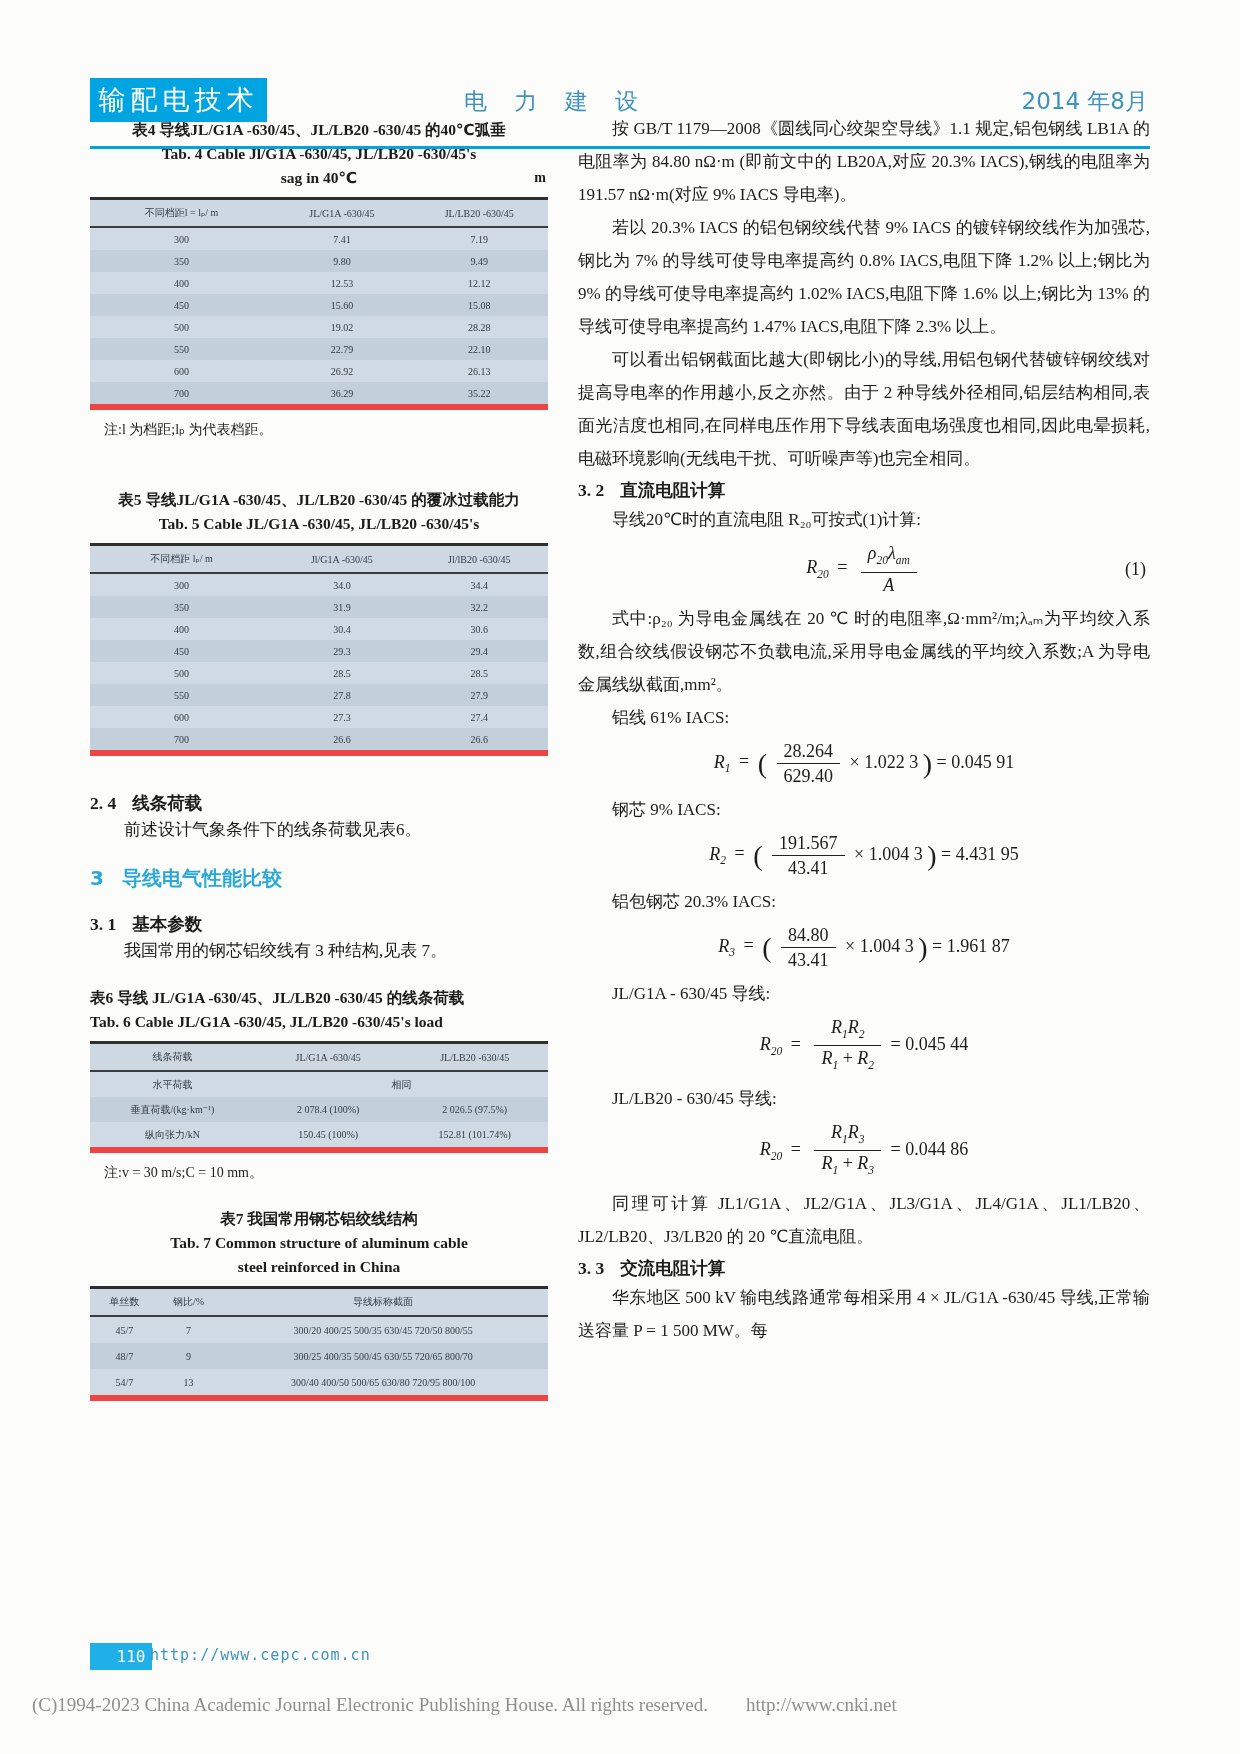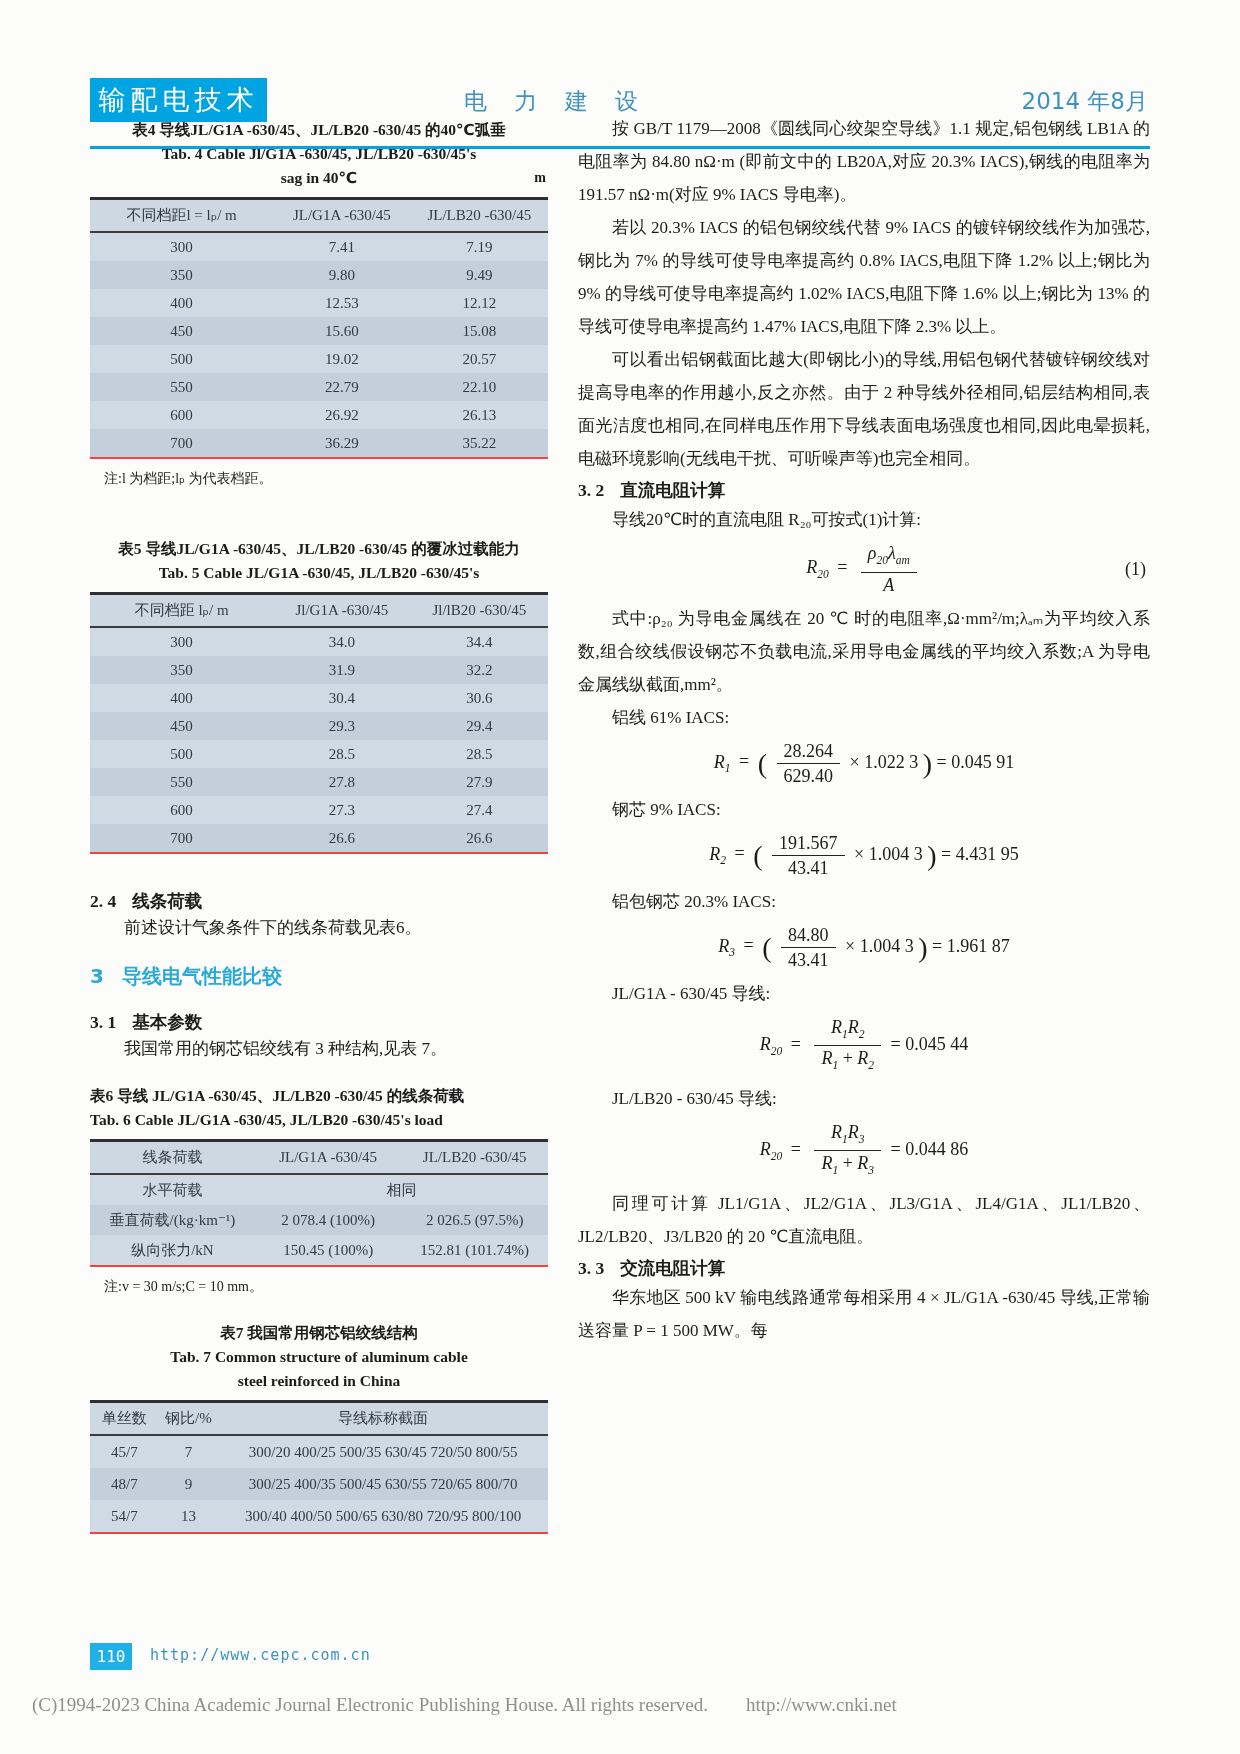--- a/index.html
+++ b/index.html
@@ -32,22 +32,22 @@
   
   .tcap{text-align:center;font-weight:bold;font-size:15.5px;line-height:24px;}
   .tcap .cap-line{display:block;}
   .cap-unit-row{position:relative;display:block;}
   .cap-unit{position:absolute;right:2px;bottom:0;font-weight:bold;font-size:14px;}
   .tnote{font-size:14px;color:#222;margin:10px 0 0 14px;line-height:20px;}
 
   
   table.ptable{
     width:100%;border-collapse:collapse;margin-top:7px;
-    border-top:3px solid #2f2f2f;border-bottom:2px solid #ef4444;
-    font-size:15px;color:#333a42;border-radius:19px;
+    border-top:3px solid #2f2f2f;border-bottom:6px solid #ef4444;
+    font-size:10px;color:#333a42;border-radius:19px;
   }
   table.ptable th{
     background:#cdd8e2;font-weight:normal;padding:6px 3px;text-align:center;
     border-bottom:2px solid #3c3c3c;
   }
   table.ptable td{padding:5.5px 3px;text-align:center;}
   table.ptable tbody tr:nth-child(odd){background:#cfdae4;}
   table.ptable tbody tr:nth-child(even){background:#c3cfda;}
   table.t7 td{padding:7.5px 2px;}
 
@@ -69,20 +69,21 @@
   .fden{border-top:1.5px solid #222;}
   .bigp{font-size:28px;vertical-align:middle;font-weight:300;}
   .eqno{position:absolute;right:4px;top:50%;transform:translateY(-50%);}
   .frel{margin:0 4px;}
 
   
   .pg-badge{
     position:absolute;left:90px;top:1643px;width:42px;height:27px;background:#1fb0e8;
     color:#fff;text-align:center;line-height:27px;font-size:16px;
     font-family:"DejaVu Sans Mono","Liberation Mono",monospace;
+    padding-left:20px;
   }
   .pg-url{
     position:absolute;left:150px;top:1646px;color:#3d93be;font-size:15px;letter-spacing:1px;
     font-family:"DejaVu Sans Mono","Liberation Mono",monospace;
   }
   .copyright{
     position:absolute;left:32px;top:1692px;width:1100px;color:#8f8f8f;font-size:19px;
     font-family:"Liberation Serif",serif;
   }
 </style>
@@ -134,21 +135,21 @@
           <td>12.12</td>
         </tr>
         <tr>
           <td>450</td>
           <td>15.60</td>
           <td>15.08</td>
         </tr>
         <tr>
           <td>500</td>
           <td>19.02</td>
-          <td>20.57</td>
+          <td>28.28</td>
         </tr>
         <tr>
           <td>550</td>
           <td>22.79</td>
           <td>22.10</td>
         </tr>
         <tr>
           <td>600</td>
           <td>26.92</td>
           <td>26.13</td>

